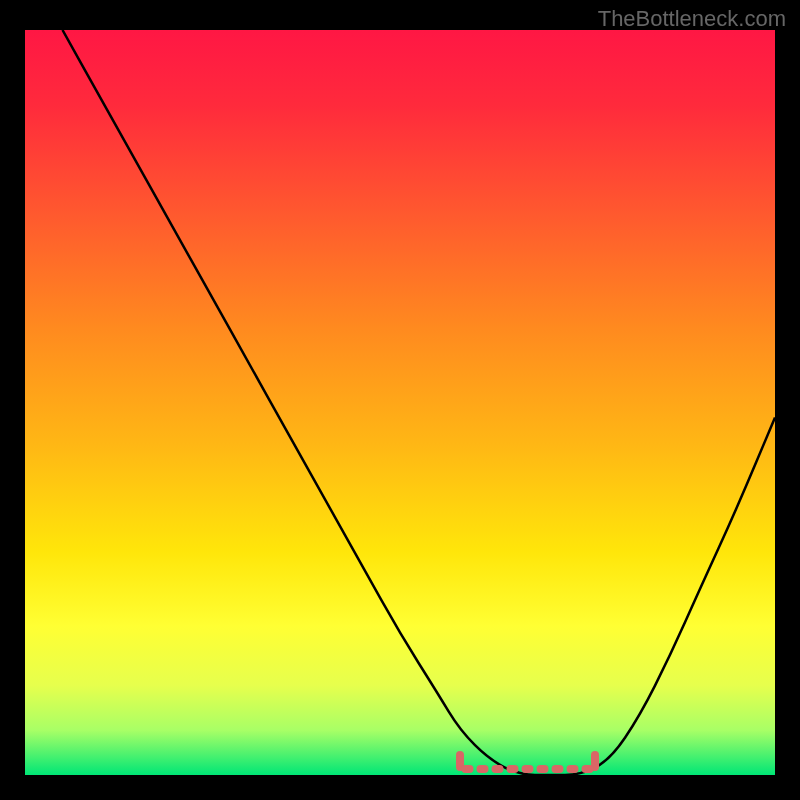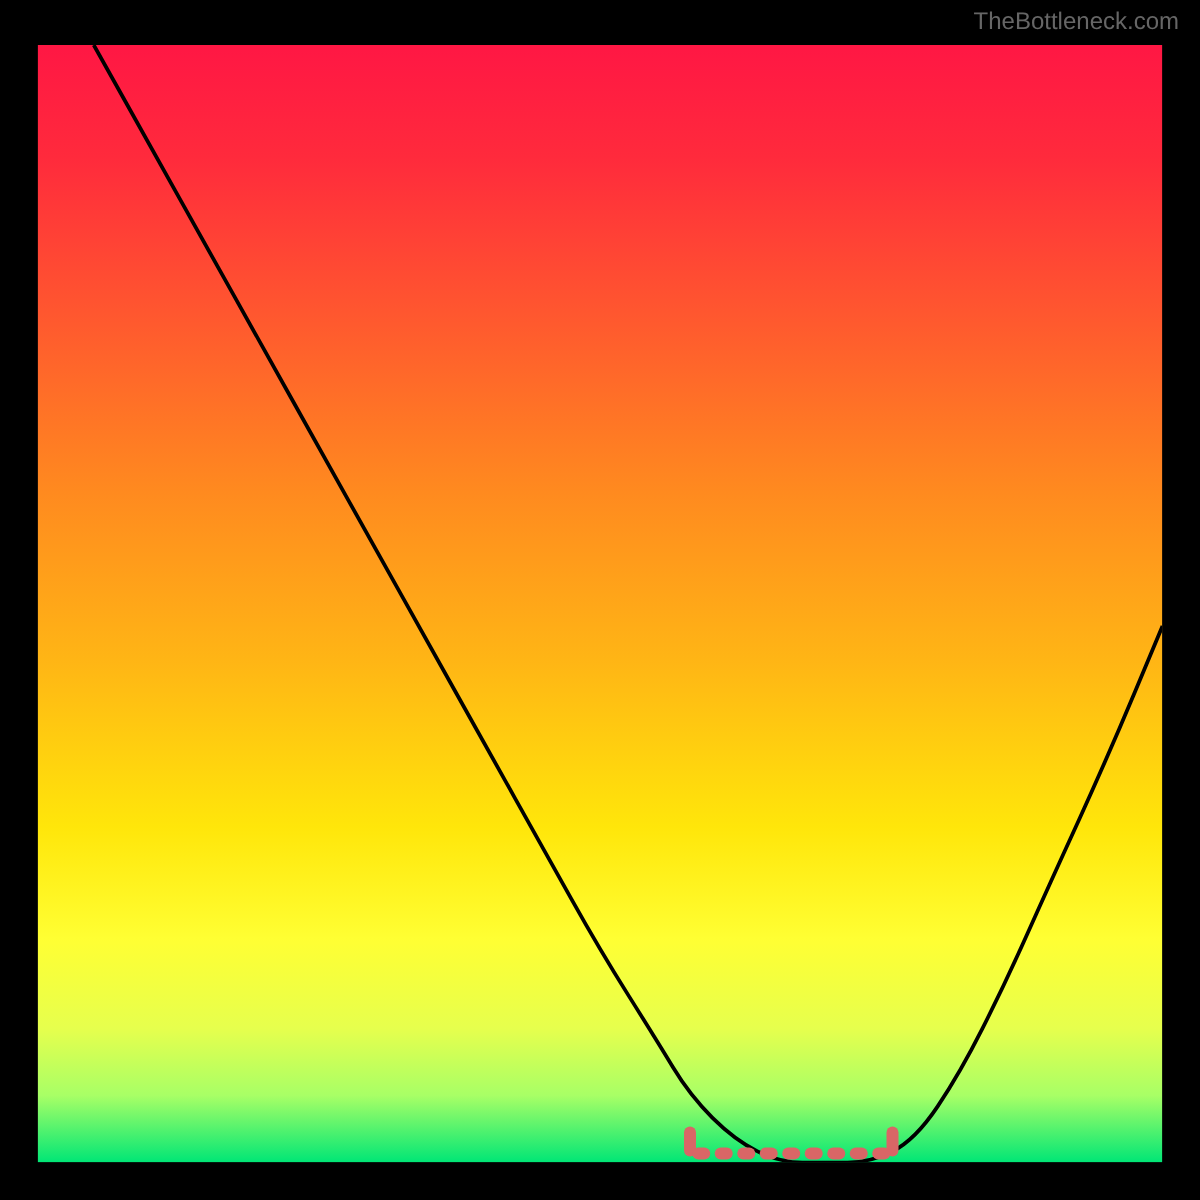--- a/index.html
+++ b/index.html
@@ -8,21 +8,21 @@
     height: 800px;
     background: #000;
     position: relative;
     font-family: Arial, sans-serif;
   }
   .watermark {
     position: absolute;
     top: 6px;
     right: 14px;
     color: #666;
-    font-size: 16px;
+    font-size: 22px;
     font-weight: 400;
     z-index: 10;
   }
   .plot-area {
     position: absolute;
     left: 25px;
     top: 30px;
     width: 750px;
     height: 745px;
     overflow: hidden;

